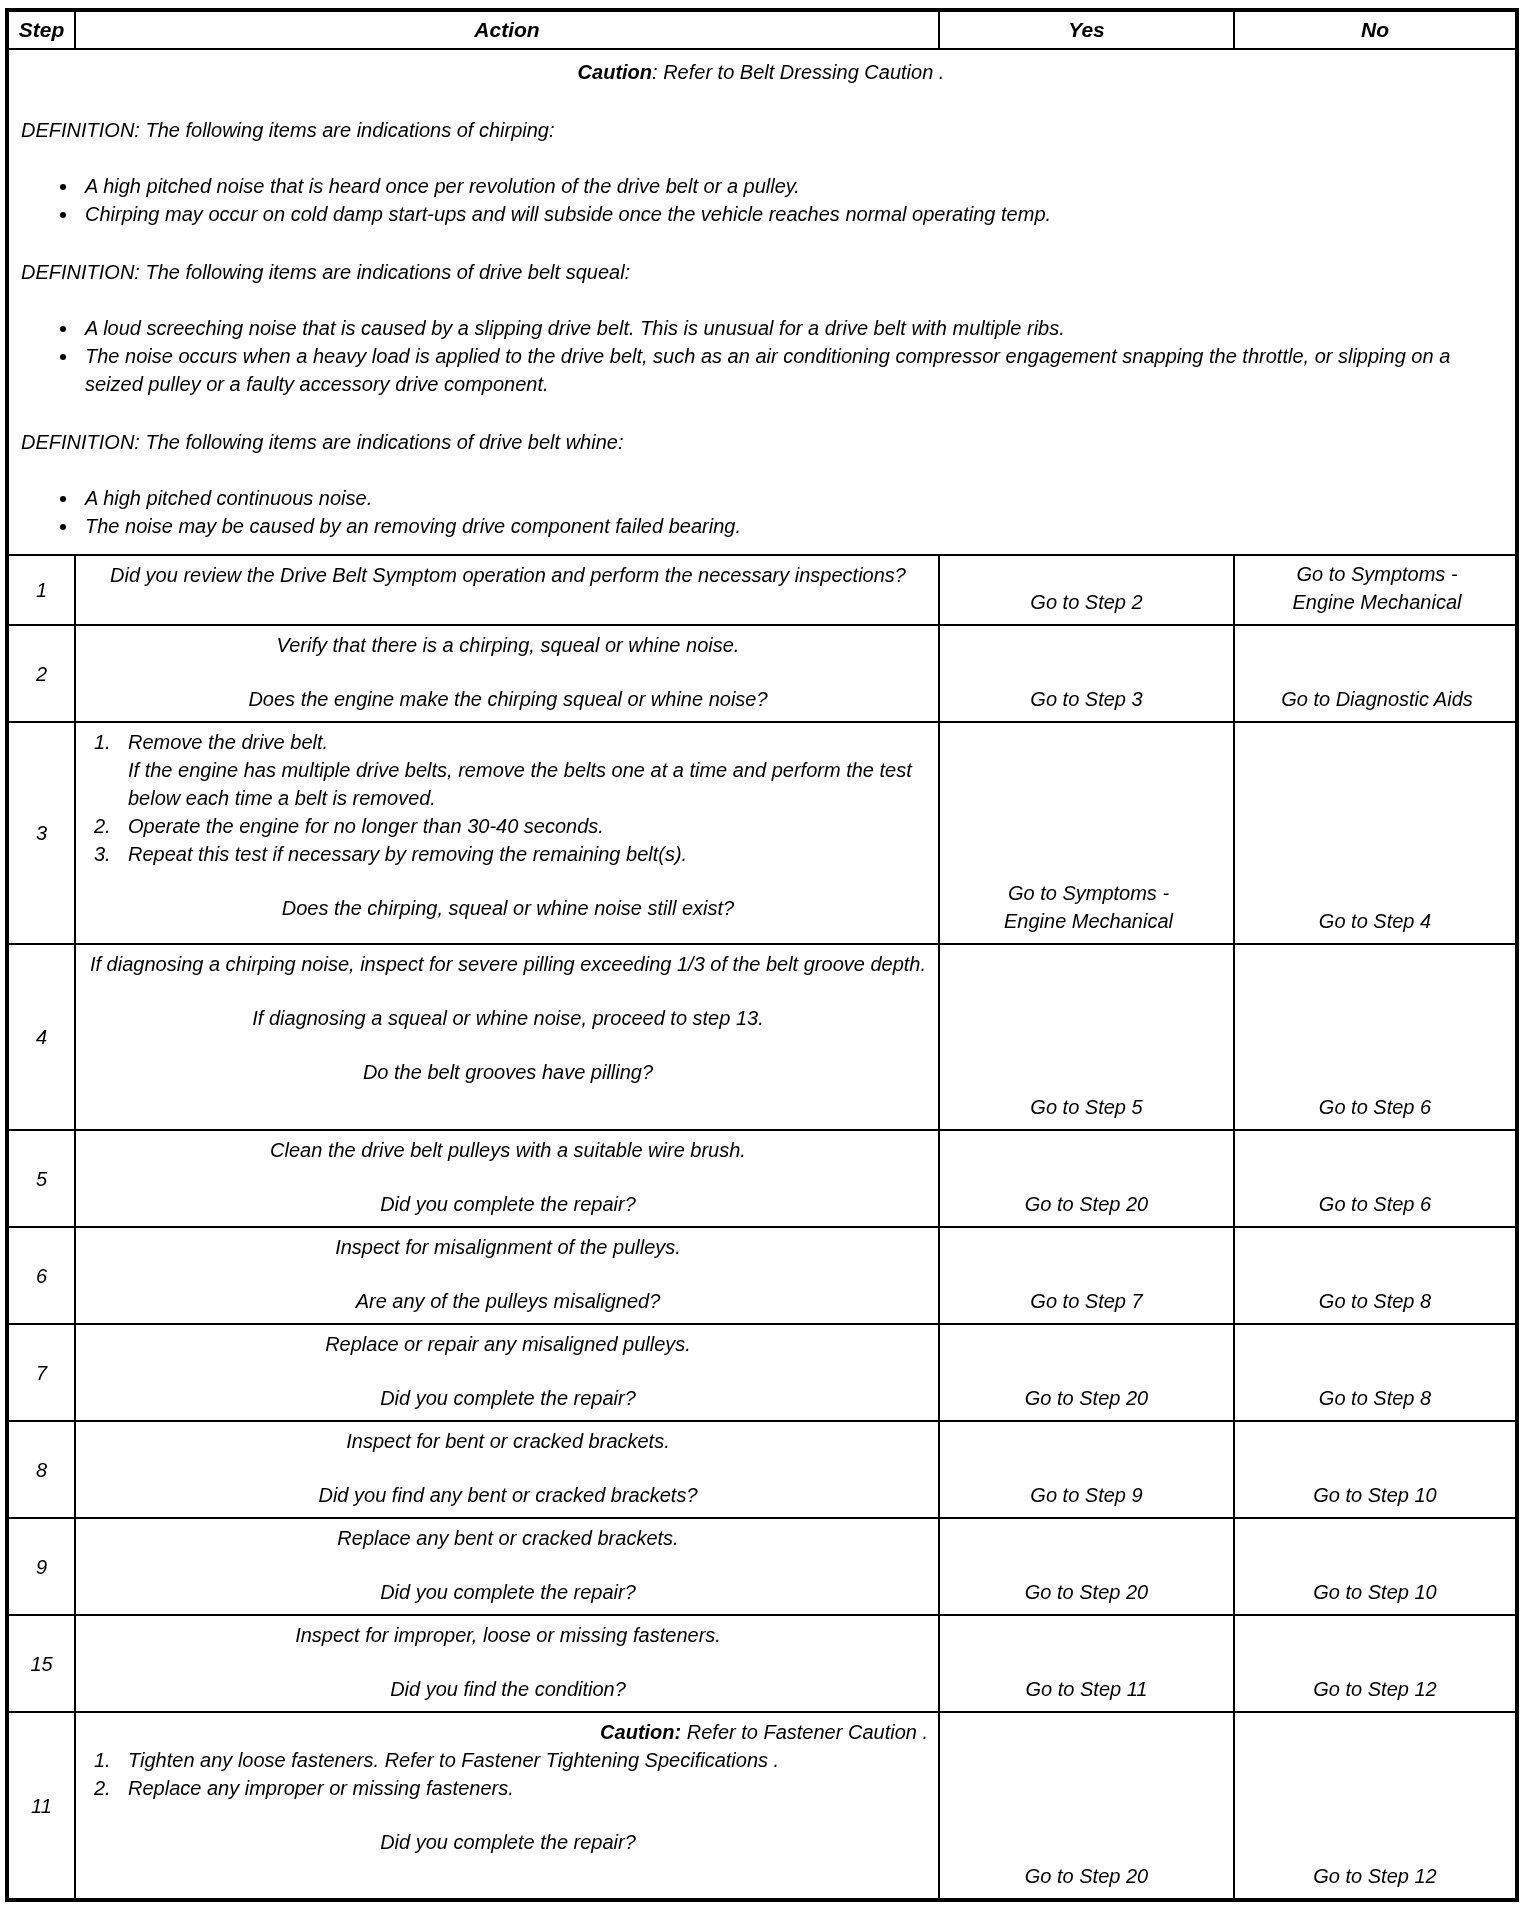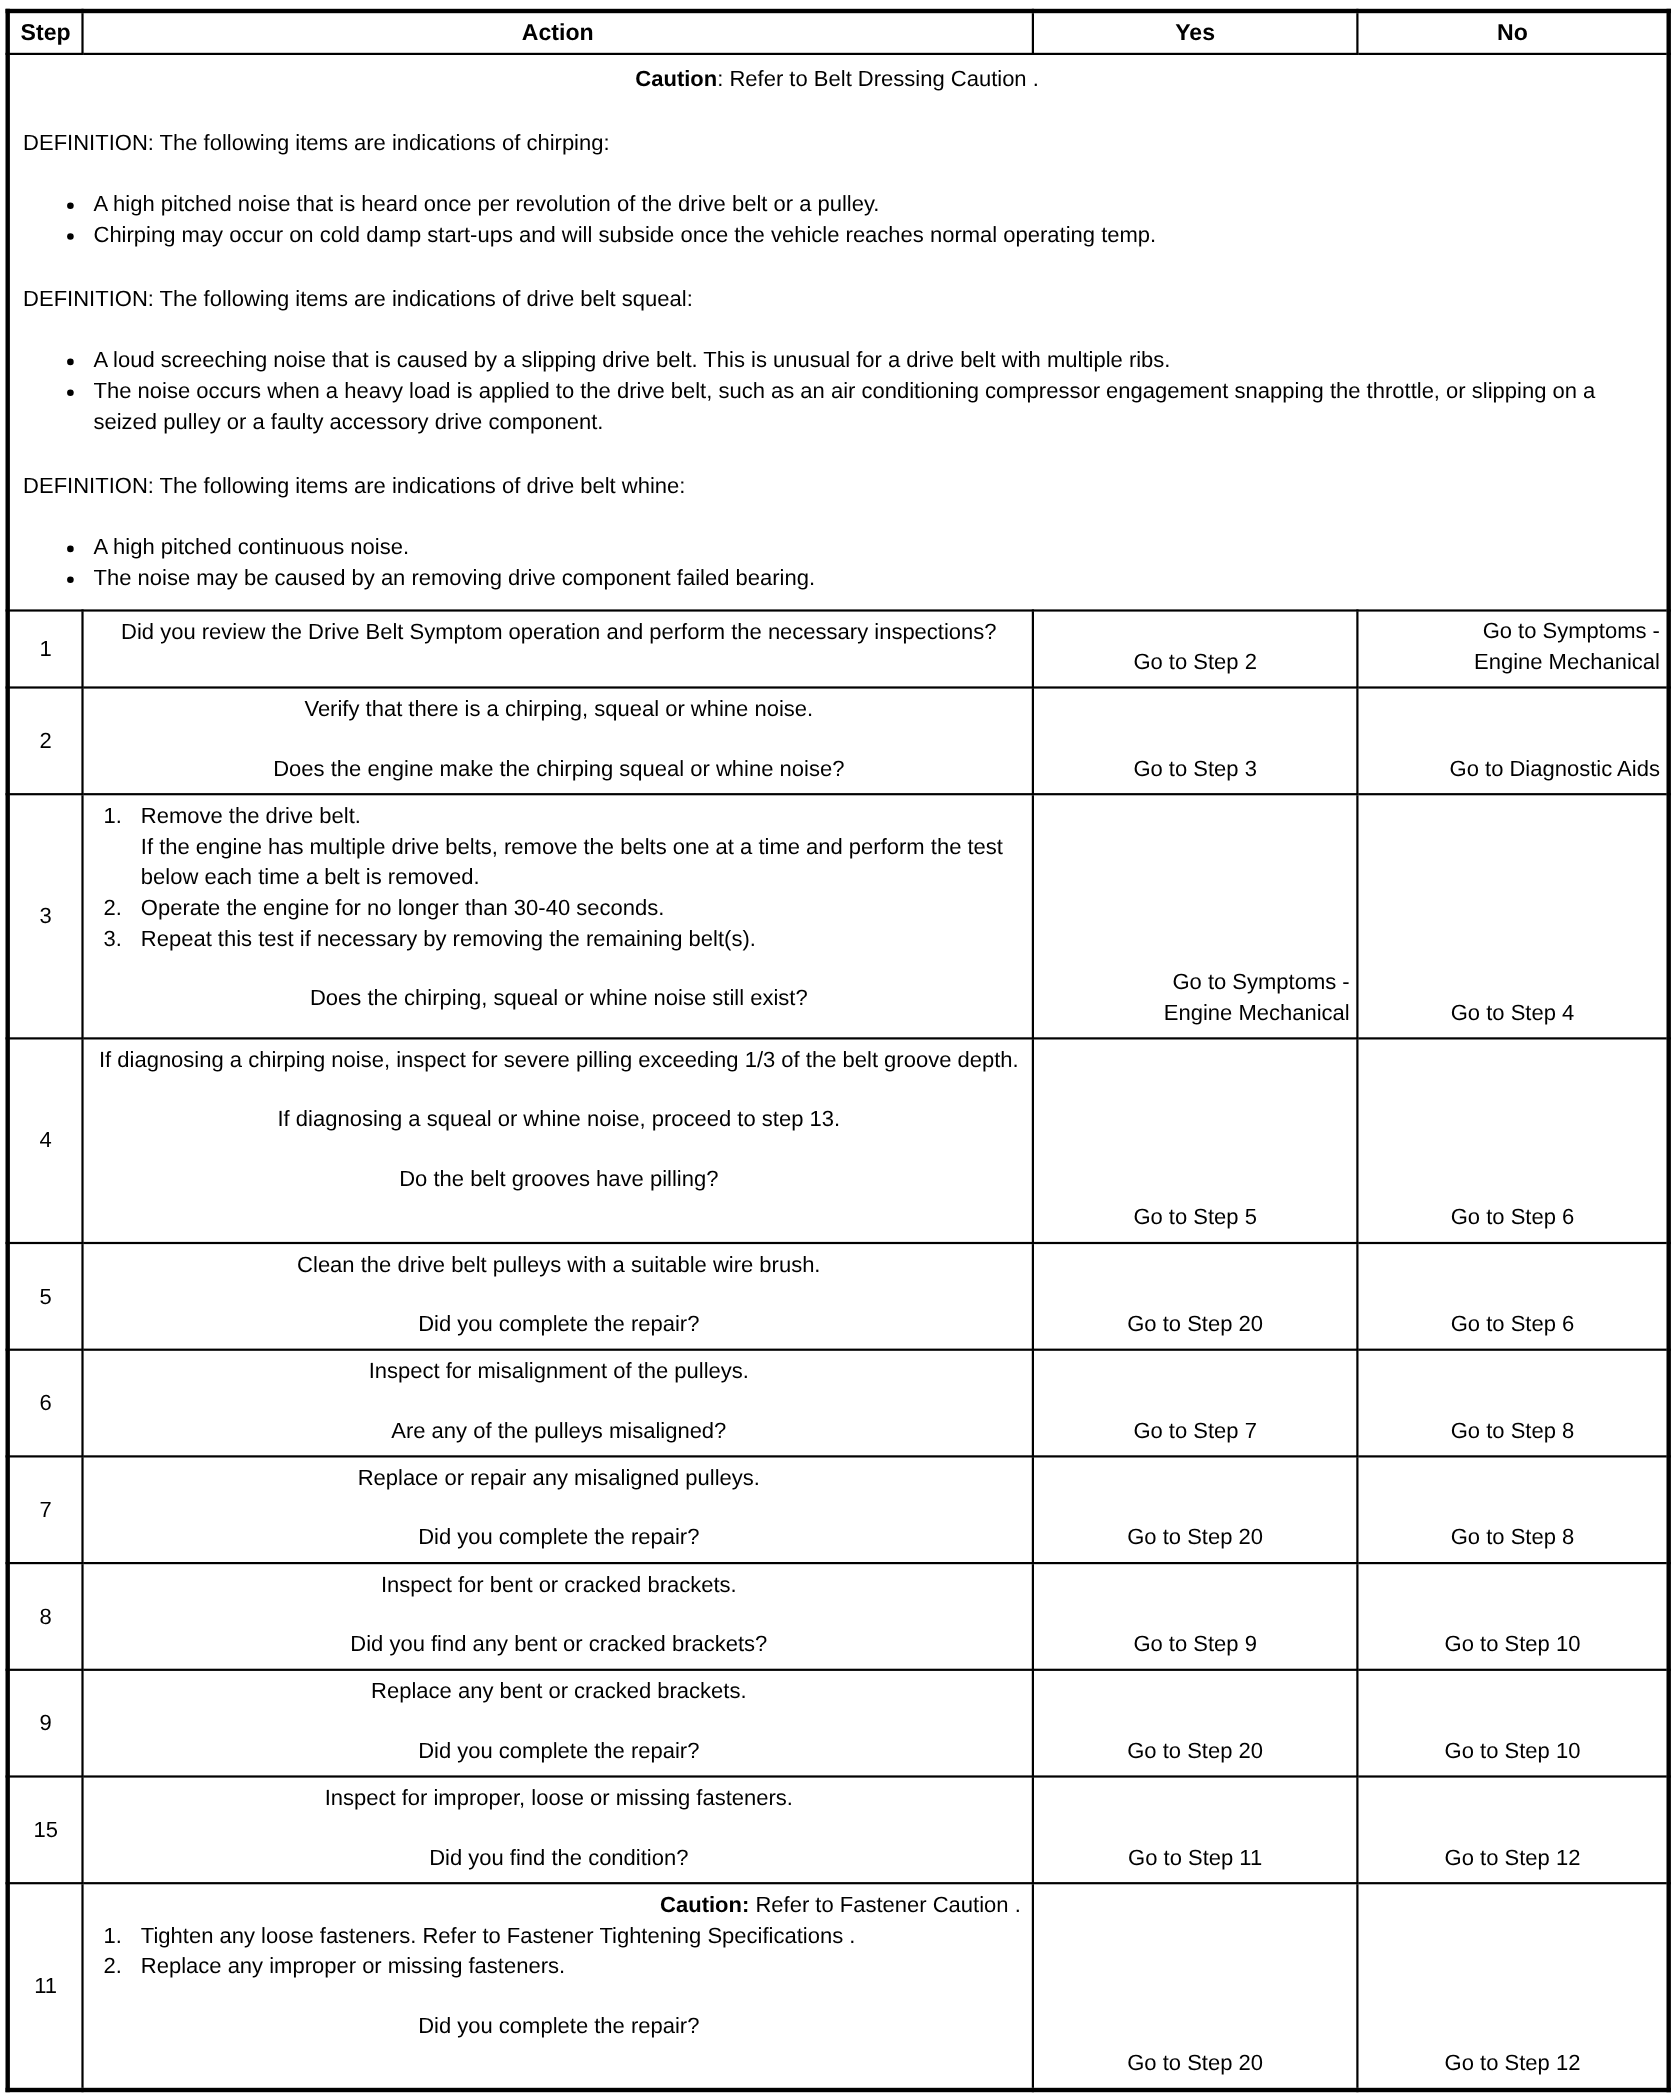--- a/index.html
+++ b/index.html
@@ -5,21 +5,21 @@
   html, body { margin: 0; padding: 0; background: #ffffff; }
   body {
     width: 1520px;
     height: 1908px;
     font-family: "Liberation Sans", "DejaVu Sans", sans-serif;
     font-size: 20px;
     line-height: 1.4;
     color: #000;
     overflow: hidden;
   }
-  .page { padding: 8px 4px 0 5px; }
+  .page { padding: 8px 4px 0 5px; font-style: italic; }
 
   table {
     border-collapse: collapse;
     table-layout: fixed;
     width: 1510px;
     border: 4px solid #000;
   }
   th, td { border: 2px solid #000; }
 
   th {
@@ -33,21 +33,21 @@
 
   td.intro { padding: 8px 14px 14px 12px; vertical-align: top; }
   .caution { margin: 0; text-align: center; }
   .def-head { margin: 30px 0 0 0; }
   ul.bullets { margin: 28px 0 0 0; padding: 0 0 0 58px; list-style: disc outside; }
   ul.bullets li { padding-left: 6px; }
 
   td.cstep { text-align: center; vertical-align: middle; padding: 2px; }
   td.caction { vertical-align: top; padding: 5px 10px 8px 12px; }
   td.cyn { vertical-align: bottom; text-align: center; padding: 4px 6px 8px 6px; }
-  td.cyn.left { text-align: right; padding-left: 10px; }
+  td.cyn.left { text-align: center; padding-left: 10px; }
   .ynt { white-space: pre-line; }
 
   .ap { margin: 0; text-align: center; }
   .gap { height: 26px; }
   .oli { display: flex; margin-left: 6px; }
   .oli .num { flex: 0 0 34px; }
   .oli .obody { flex: 1 1 auto; }
   .oli .obody p { margin: 0; }
   .acaution { margin: 0 0 0 30px; text-align: right; }
 </style>

